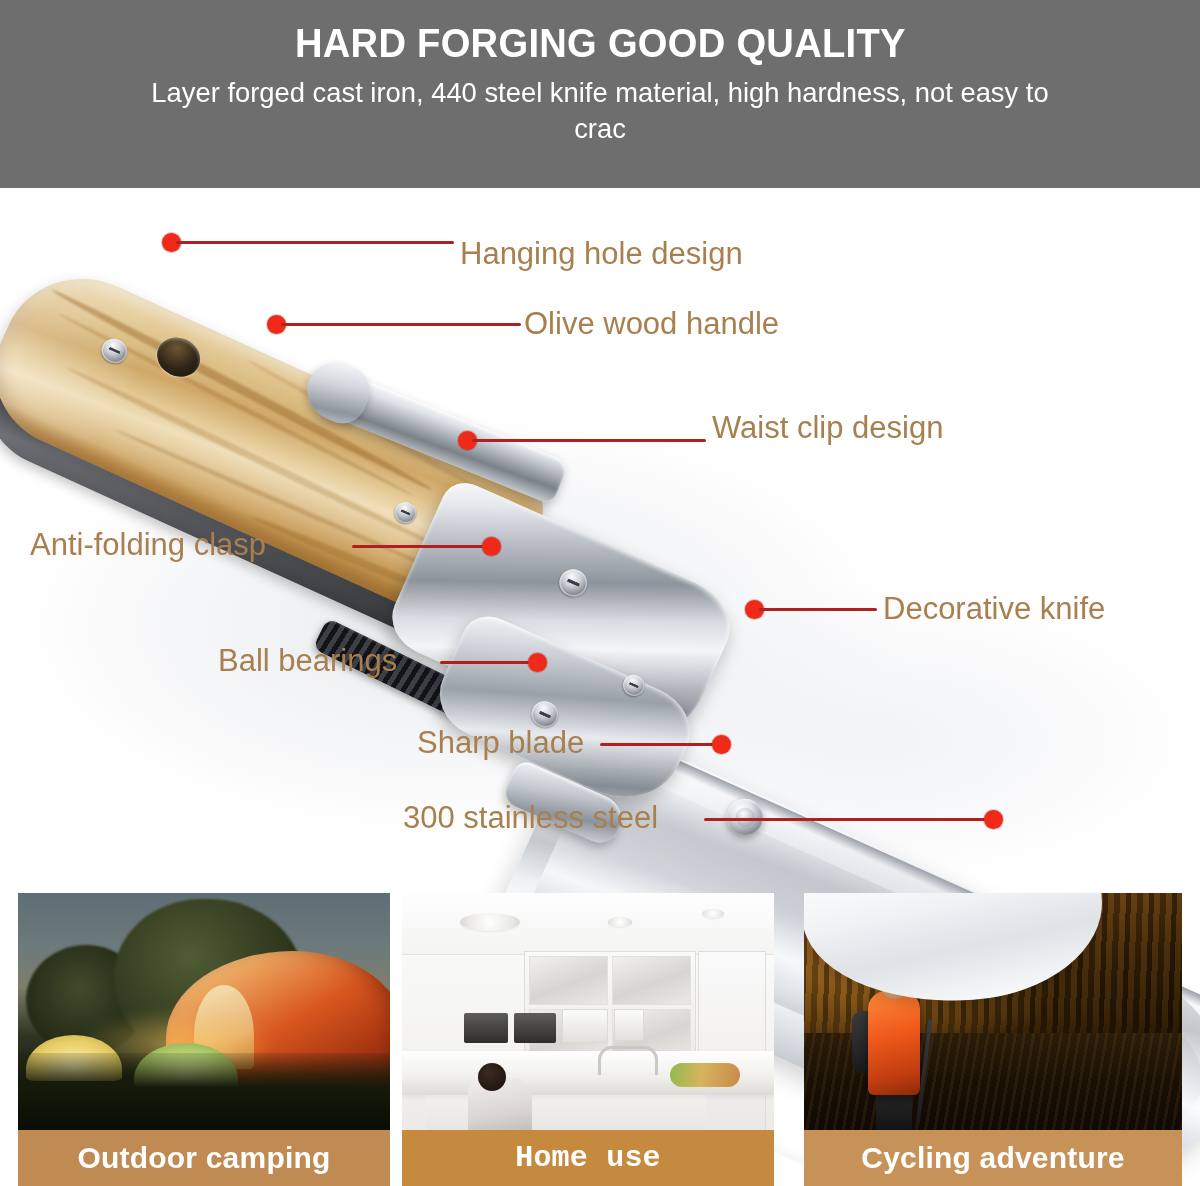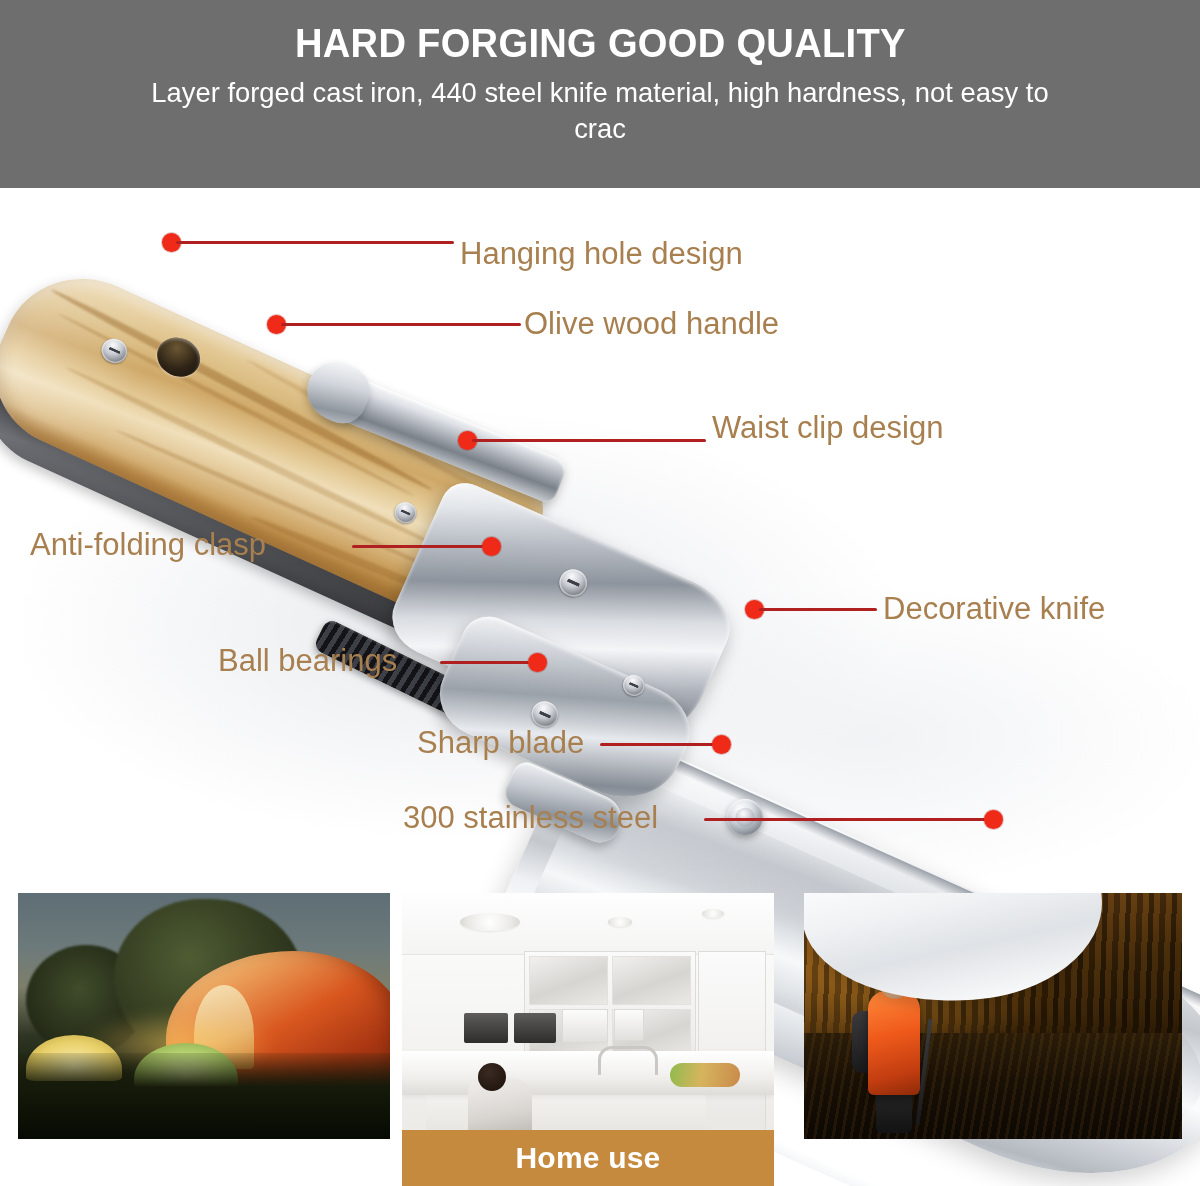--- a/index.html
+++ b/index.html
@@ -224,21 +224,21 @@
   }
 
   
   .panels{
     position:absolute;left:0;top:893px;width:1200px;height:293px;
   }
   .panel{
     position:absolute;top:0;width:372px;height:293px;overflow:hidden;
   }
   .panel.p1{left:18px;}
-  .panel.p2{left:402px;}
+  .panel.p2{left:402px;font-family:Liberation Mono, monospace;}
   .panel.p3{left:804px;width:378px;}
   .panel-img{position:absolute;left:0;top:0;width:100%;height:246px;overflow:hidden;}
   .panel-cap{
     position:absolute;left:0;bottom:0;width:100%;height:56px;
     display:flex;align-items:center;justify-content:center;
     color:#fff;font-size:30px;font-weight:bold;letter-spacing:.2px;
   }
   .cap-camp{background:#c08b52;}
   .cap-home{background:#c68a3e;}
   .cap-cycle{background:#c69257;}
@@ -521,20 +521,21 @@
         <div class="camp-tree2"></div>
         <div class="camp-trunk"></div>
         <div class="camp-tree"></div>
         <div class="camp-tent-big"></div>
         <div class="camp-glow"></div>
         <div class="camp-tent-y"></div>
         <div class="camp-tent-g"></div>
         <div class="camp-grass"></div>
       </div>
     </div>
+    <div class="panel-cap cap-camp">Outdoor camping</div>
   </div>
 
   <div class="panel p2">
     <div class="panel-img">
       <div class="sc-home">
         <div class="kit-ceil"></div>
         <div class="kit-light" style="left:58px;top:20px;width:60px;height:18px;"></div>
         <div class="kit-light" style="left:206px;top:24px;width:24px;height:10px;"></div>
         <div class="kit-light" style="left:300px;top:16px;width:22px;height:9px;"></div>
         <div class="kit-tall"></div>
@@ -567,14 +568,15 @@
         <div class="cave-water"></div>
         <div class="cave-pack"></div>
         <div class="cave-legs"></div>
         <div class="cave-person"></div>
         <div class="cave-head"></div>
         <div class="cave-hat"></div>
         <div class="cave-pole"></div>
       </div>
       <div class="blade-overlap"></div>
     </div>
+    <div class="panel-cap cap-cycle">Cycling adventure</div>
   </div>
 </div>
 
 </body></html>

